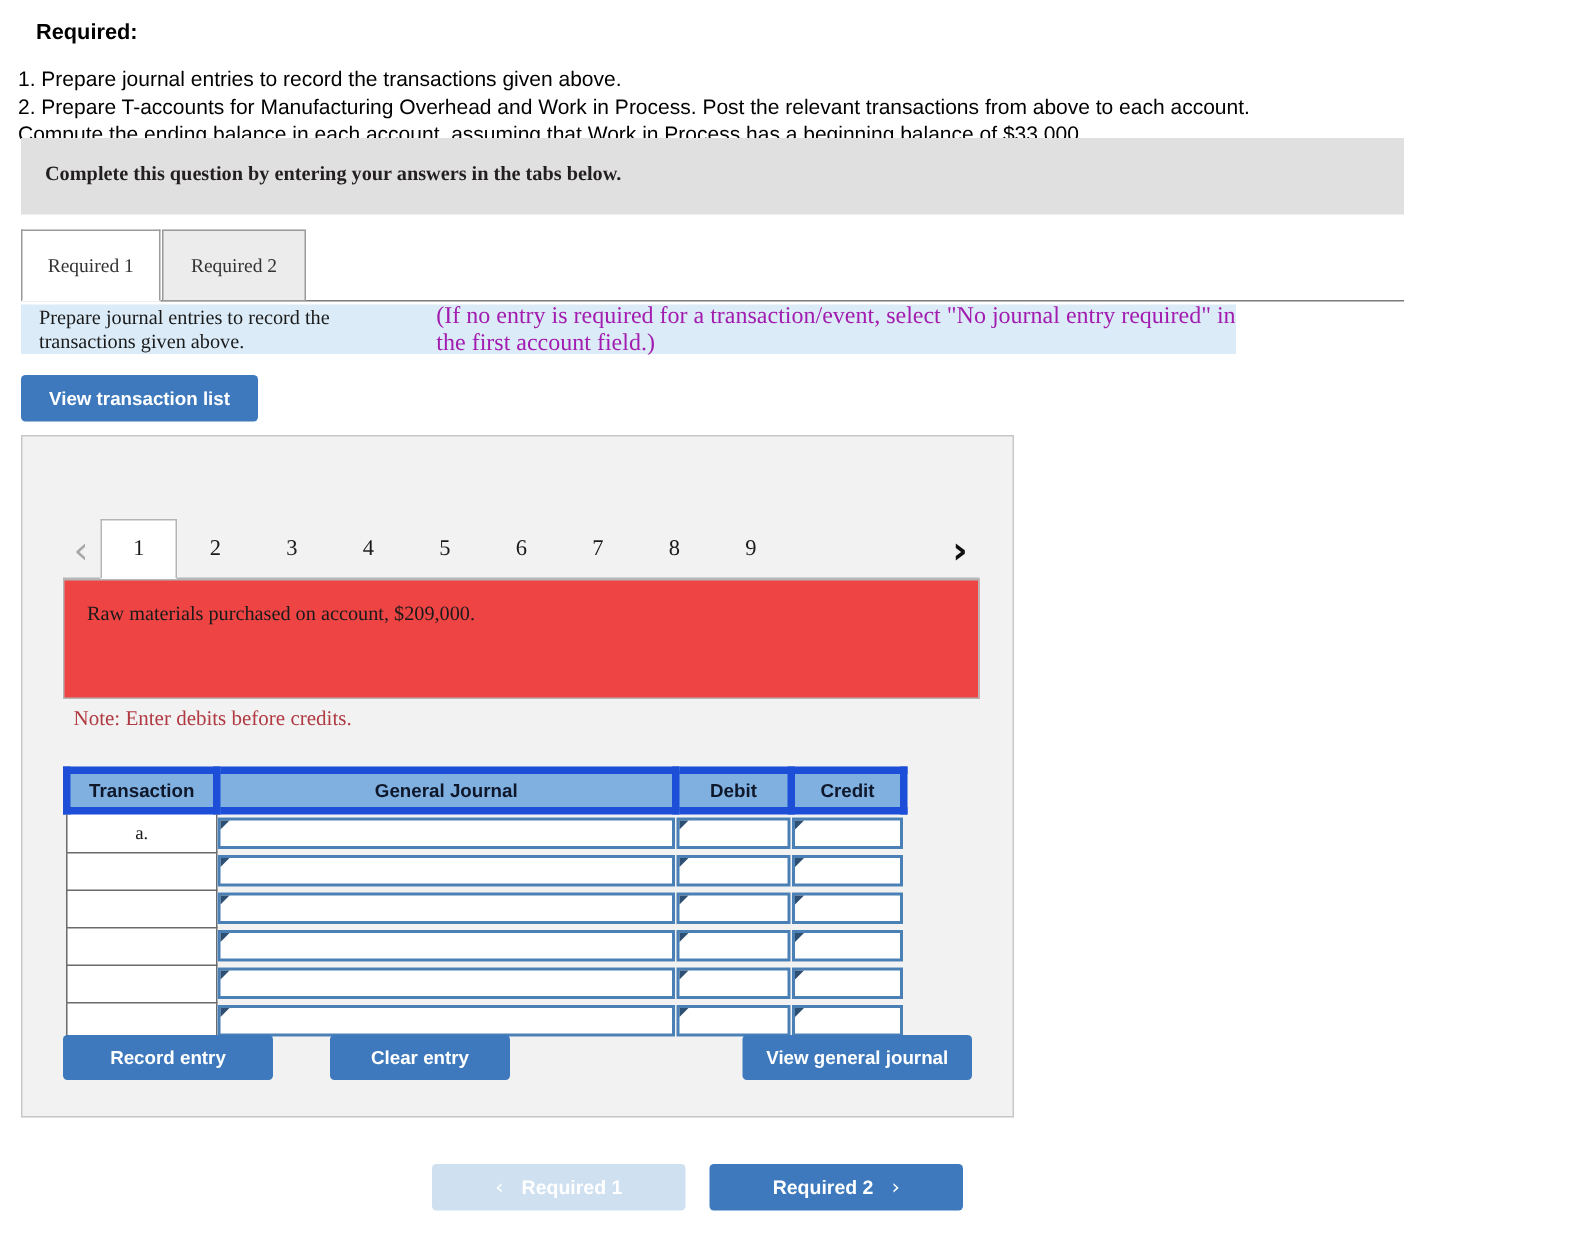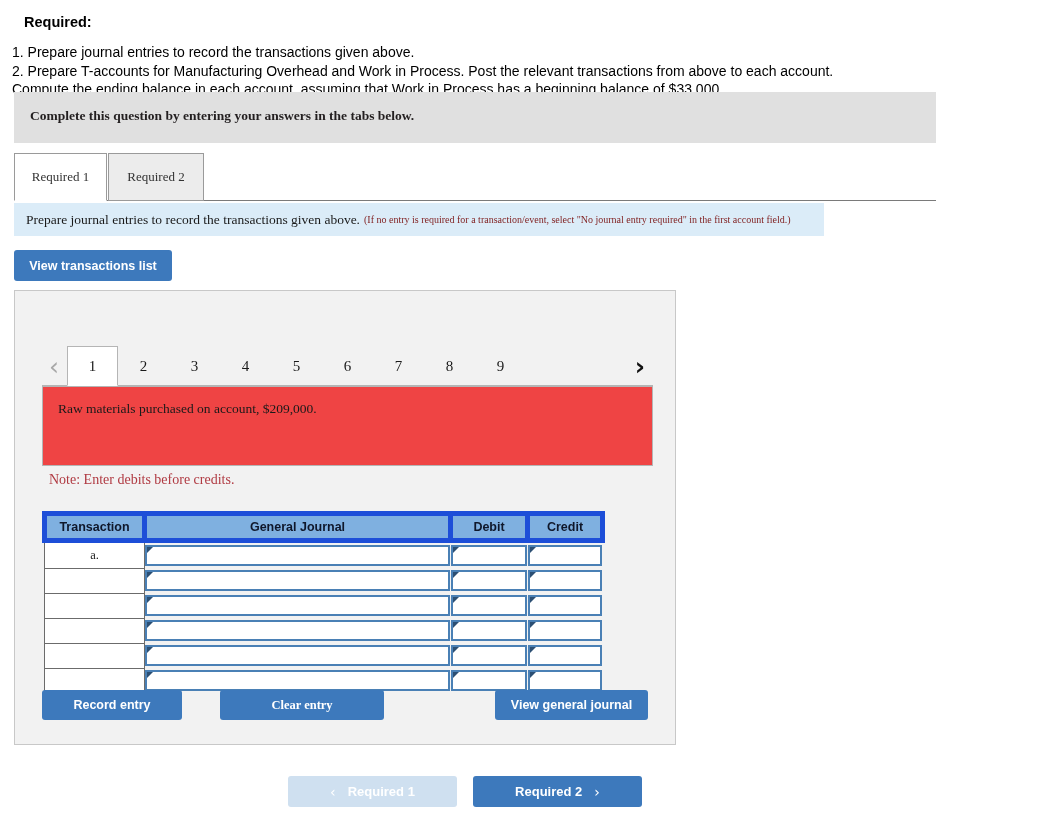--- a/index.html
+++ b/index.html
@@ -108,22 +108,22 @@
     align-items: center;
     padding-left: 12px;
   }
   .blue-banner-main {
     font-family: "Liberation Serif", serif;
     font-size: 13.5px;
     color: #1a1a1a;
   }
   .blue-banner-note {
     font-family: "Liberation Serif", serif;
-    font-size: 10px;
-    color: #7f1d1d;
+    font-size: 16px;
+    color: #a21caf;
     margin-left: 4px;
   }
 
   
   .btn {
     background: #3d79bc;
     color: #ffffff;
     font-family: "Liberation Sans", sans-serif;
     font-weight: bold;
     font-size: 12.5px;
@@ -314,23 +314,22 @@
     position: absolute;
     left: 27px;
     top: 399px;
     width: 140px;
     height: 30px;
   }
   .clear-btn {
     position: absolute;
     left: 205px;
     top: 399px;
-    width: 164px;
+    width: 120px;
     height: 30px;
-    font-family: Liberation Serif, serif;
   }
   .viewgj-btn {
     position: absolute;
     left: 480px;
     top: 399px;
     width: 153px;
     height: 30px;
   }
 
   
@@ -401,21 +400,21 @@
   <div class="tab inactive">
     <span>Required 2</span>
   </div>
 </div>
 
 <div class="blue-banner">
   <span class="blue-banner-main">Prepare journal entries to record the transactions given above.</span>
   <span class="blue-banner-note">(If no entry is required for a transaction/event, select "No journal entry required" in the first account field.)</span>
 </div>
 
-<button class="btn view-transaction-btn">View transactions list</button>
+<button class="btn view-transaction-btn">View transaction list</button>
 
 <div class="worksheet">
 
 
   <div class="pager">
     <div class="pager-line"></div>
     <div class="chev chev-prev">‹</div>
     <div class="page-num active" style="left:25px;">1</div>
     <div class="page-num" style="left:76px;">2</div>
     <div class="page-num" style="left:127px;">3</div>

